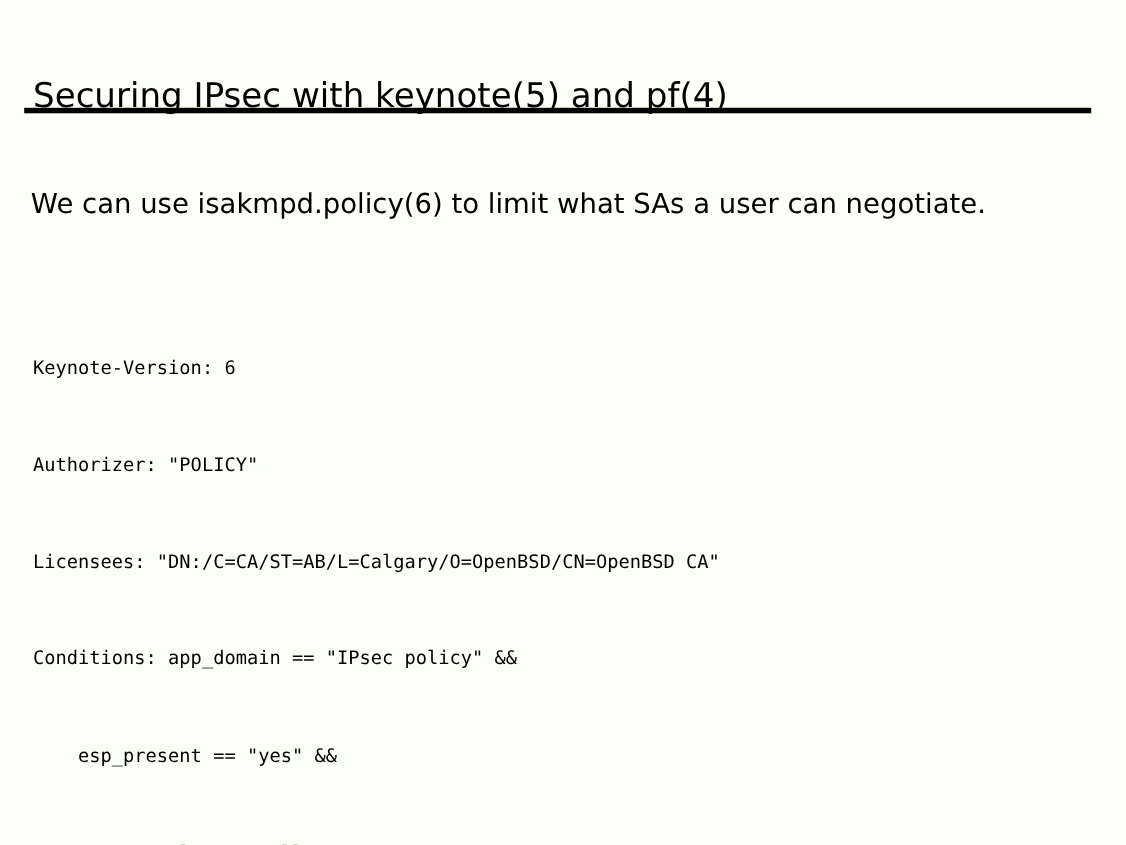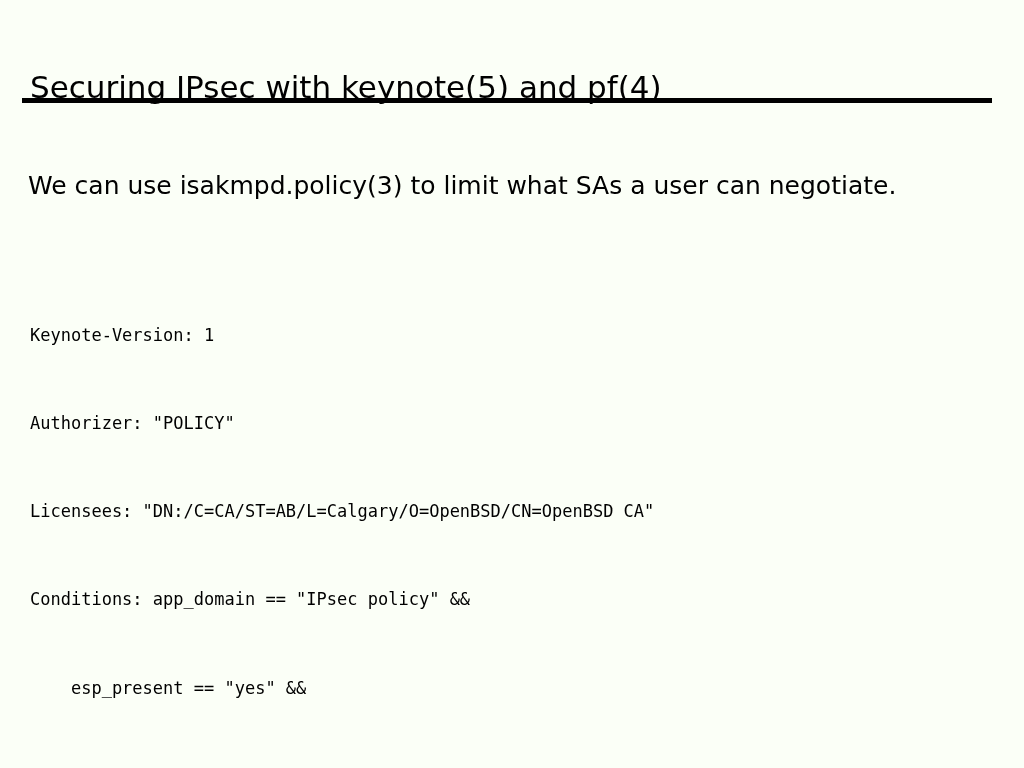--- a/index.html
+++ b/index.html
@@ -65,24 +65,24 @@
 </style>
 </head>
 <body>
 
 <div class="slide">
 
   <h1 class="title">Securing IPsec with keynote(5) and pf(4)</h1>
 
   <div class="title-rule"></div>
 
-  <p class="body-text">We can use isakmpd.policy(3) to limit what SAs a user can negotiate.</p>
+  <p class="body-text">We can use isakmpd.policy(6) to limit what SAs a user can negotiate.</p>
 
   <div class="code-block">
-    <div class="code-line">Keynote-Version: 1</div>
+    <div class="code-line">Keynote-Version: 6</div>
     <div class="code-line">Authorizer: "POLICY"</div>
     <div class="code-line">Licensees: "DN:/C=CA/ST=AB/L=Calgary/O=OpenBSD/CN=OpenBSD CA"</div>
     <div class="code-line">Conditions: app_domain == "IPsec policy" &amp;&amp;</div>
     <div class="code-line">    esp_present == "yes" &amp;&amp;</div>
     <div class="code-line">    esp_enc_alg != "null" &amp;&amp;</div>
     
     
     
     
     

